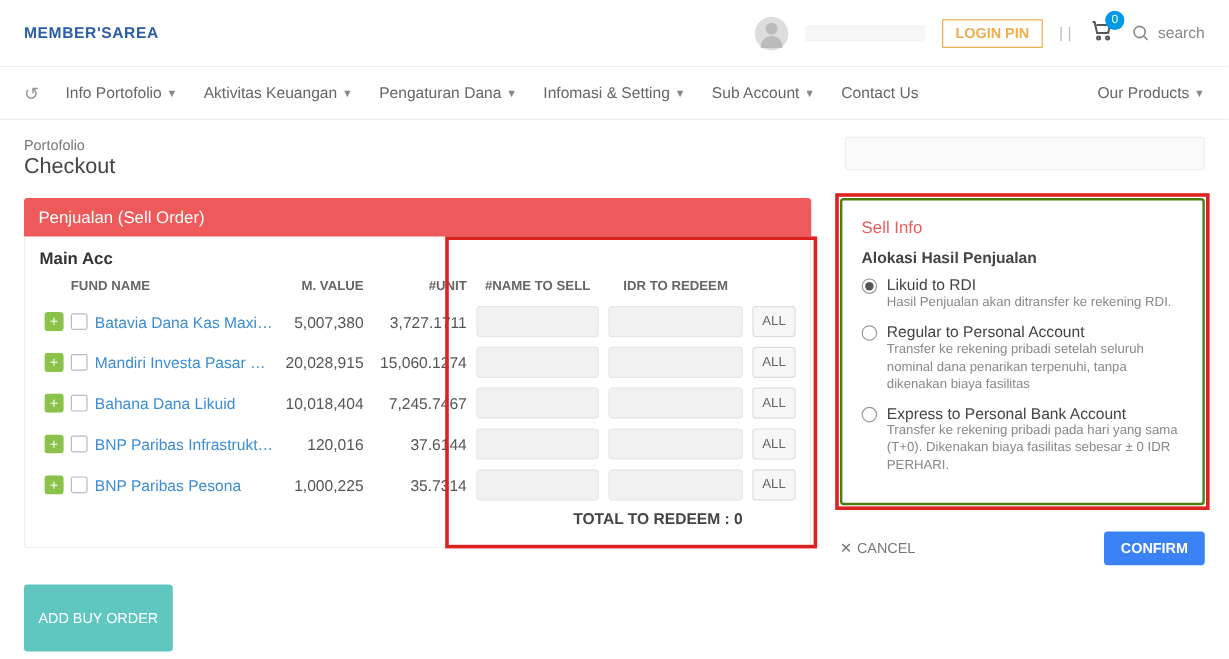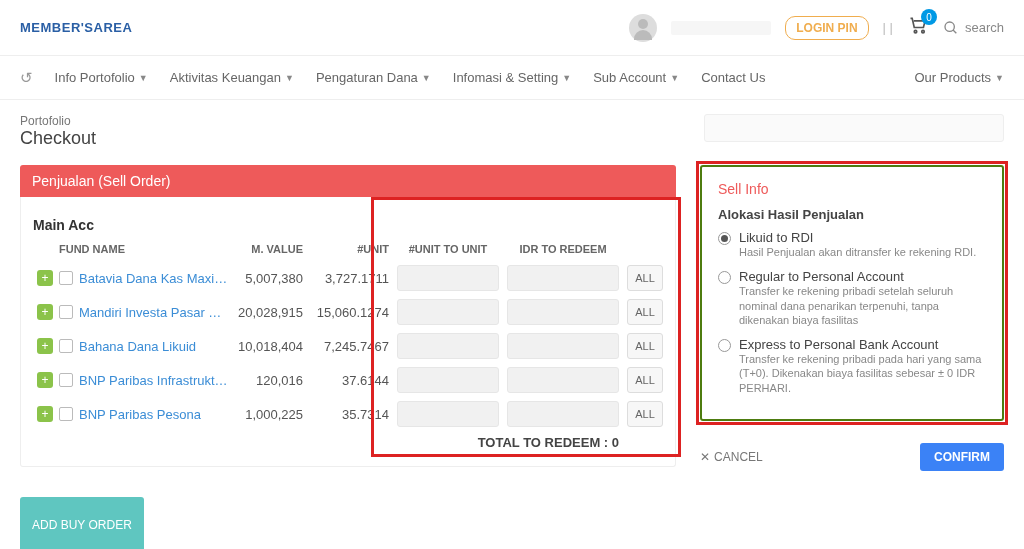--- a/index.html
+++ b/index.html
@@ -8,21 +8,21 @@
   
   .header { display: flex; align-items: center; padding: 8px 20px; border-bottom: 1px solid #eee; height: 56px; }
   .logo { display: flex; flex-direction: column; line-height: 1; }
   .logo-top { font-size: 18px; font-weight: 600; color: #5a6b7b; letter-spacing: 0.5px; font-family: Georgia, serif; }
   .logo-bottom { font-size: 13px; font-weight: 700; color: #2a5fa5; letter-spacing: 0.5px; }
   .header-right { margin-left: auto; display: flex; align-items: center; gap: 14px; }
   .avatar { width: 28px; height: 28px; background: #ddd; border-radius: 50%; position: relative; }
   .avatar::before { content:""; position:absolute; top:5px; left:9px; width:10px; height:10px; background:#bbb; border-radius:50%; }
   .avatar::after { content:""; position:absolute; bottom:2px; left:5px; width:18px; height:10px; background:#bbb; border-radius:10px 10px 0 0; }
   .username-placeholder { width: 100px; height: 14px; background: #f6f6f6; border-radius: 2px; }
-  .login-pin { border: 1px solid #f0ad4e; color: #f0ad4e; background: #fff; padding: 4px 10px; border-radius: 10px; font-size: 12px; font-weight: 600; }
+  .login-pin { border: 1px solid #f0ad4e; color: #f0ad4e; background: #fff; padding: 4px 10px; border-radius: 0; font-size: 12px; font-weight: 600; }
   .divider-v { color: #bbb; }
   .cart { position: relative; font-size: 20px; color: #555; }
   .cart-badge { position: absolute; top: -6px; right: -8px; background: #0099e5; color: #fff; font-size: 10px; width: 16px; height: 16px; border-radius: 50%; display: flex; align-items: center; justify-content: center; }
   .search-ctl { display: flex; align-items: center; gap: 6px; color: #888; }
   
   
   .navbar { display: flex; align-items: center; padding: 0 20px; height: 44px; border-bottom: 1px solid #eee; gap: 22px; color: #666; }
   .nav-item { display: flex; align-items: center; gap: 4px; font-size: 13px; cursor: pointer; }
   .caret { font-size: 9px; color: #888; }
   .nav-right { margin-left: auto; }
@@ -33,21 +33,21 @@
   .crumbs { flex: 1; }
   .crumb-sm { font-size: 12px; color: #777; }
   .crumb-lg { font-size: 18px; color: #444; }
   .top-search-box { width: 300px; height: 28px; border: 1px solid #eee; border-radius: 3px; background: #fafafa; }
   
   
   .content { display: flex; padding: 6px 20px 20px; gap: 24px; align-items: flex-start; }
   .left { flex: 1; }
   
   .panel-header { background: #ee5a5a; color: #fff; padding: 8px 12px; font-size: 14px; border-radius: 3px 3px 0 0; }
-  .panel-body { border: 1px solid #eee; border-top: 0; padding: 20px 12px 12px; border-radius: 0 0 3px 3px; }
+  .panel-body { border: 1px solid #eee; border-top: 0; padding: 10px 12px 12px; border-radius: 0 0 3px 3px; }
   
   .acc-title { font-weight: 700; color: #333; font-size: 14px; margin-bottom: 4px; }
   
   table.funds { width: 100%; border-collapse: collapse; table-layout: fixed; }
   table.funds th { font-size: 11px; font-weight: 600; color: #666; padding: 6px 4px; text-align: center; }
   table.funds th:first-child { text-align: left; padding-left: 26px; }
   table.funds td { padding: 4px 4px; font-size: 13px; vertical-align: middle; }
   .fund-name-cell { display: flex; align-items: center; gap: 6px; overflow: hidden; }
   .plus-ic { width: 16px; height: 16px; background: #8bc34a; color: #fff; font-size: 12px; display: flex; align-items: center; justify-content: center; border-radius: 3px; flex-shrink: 0; }
   .chk { width: 14px; height: 14px; border: 1px solid #bbb; border-radius: 2px; flex-shrink: 0; }
@@ -160,21 +160,21 @@
             <col style="width:86px">
             <col style="width:110px">
             <col style="width:120px">
             <col style="width:40px">
         </colgroup>
         <thead>
           <tr>
             <th>FUND NAME</th>
             <th style="text-align:right">M. VALUE</th>
             <th style="text-align:right">#UNIT</th>
-            <th>#UNIT TO UNIT</th>
+            <th>#NAME TO SELL</th>
             <th>IDR TO REDEEM</th>
             <th></th>
           </tr>
         </thead>
         <tbody id="fund-rows">
             <tr>
               <td>
                 <div class="fund-name-cell">
                   <span class="plus-ic">+</span>
                   <span class="chk"></span>

